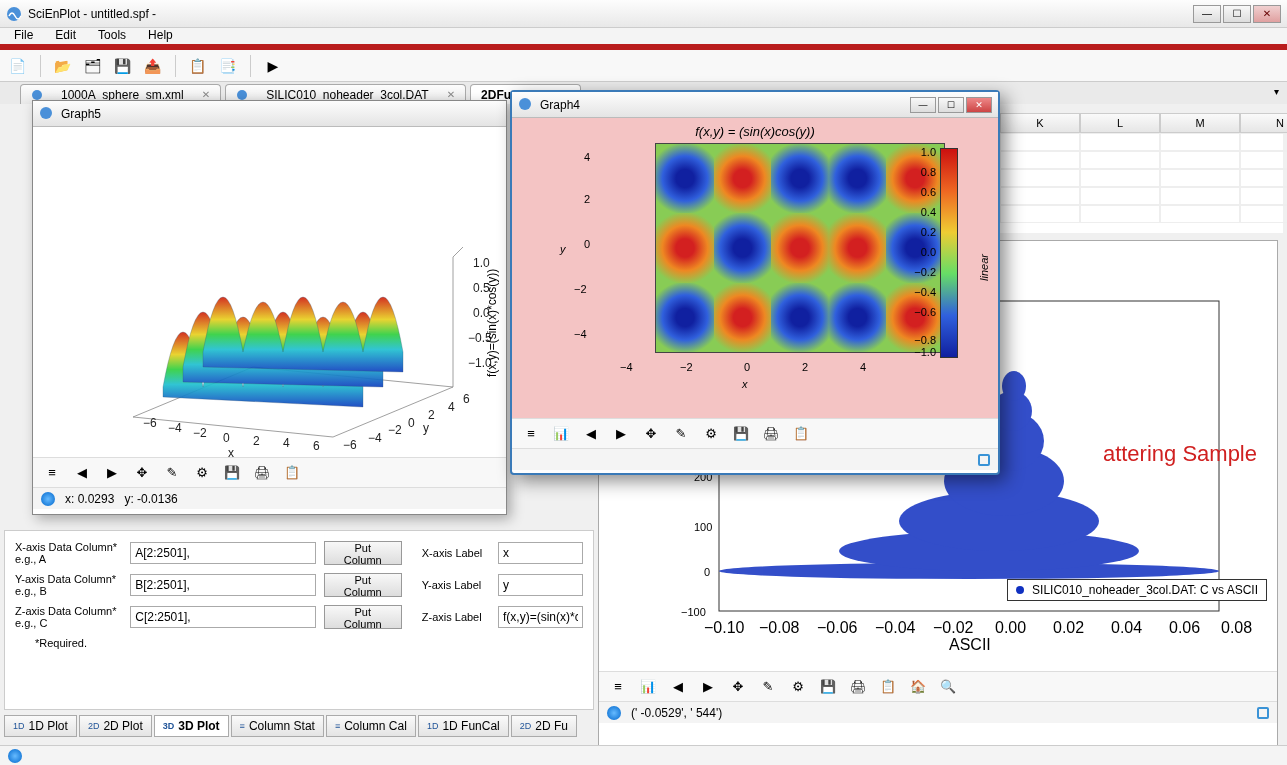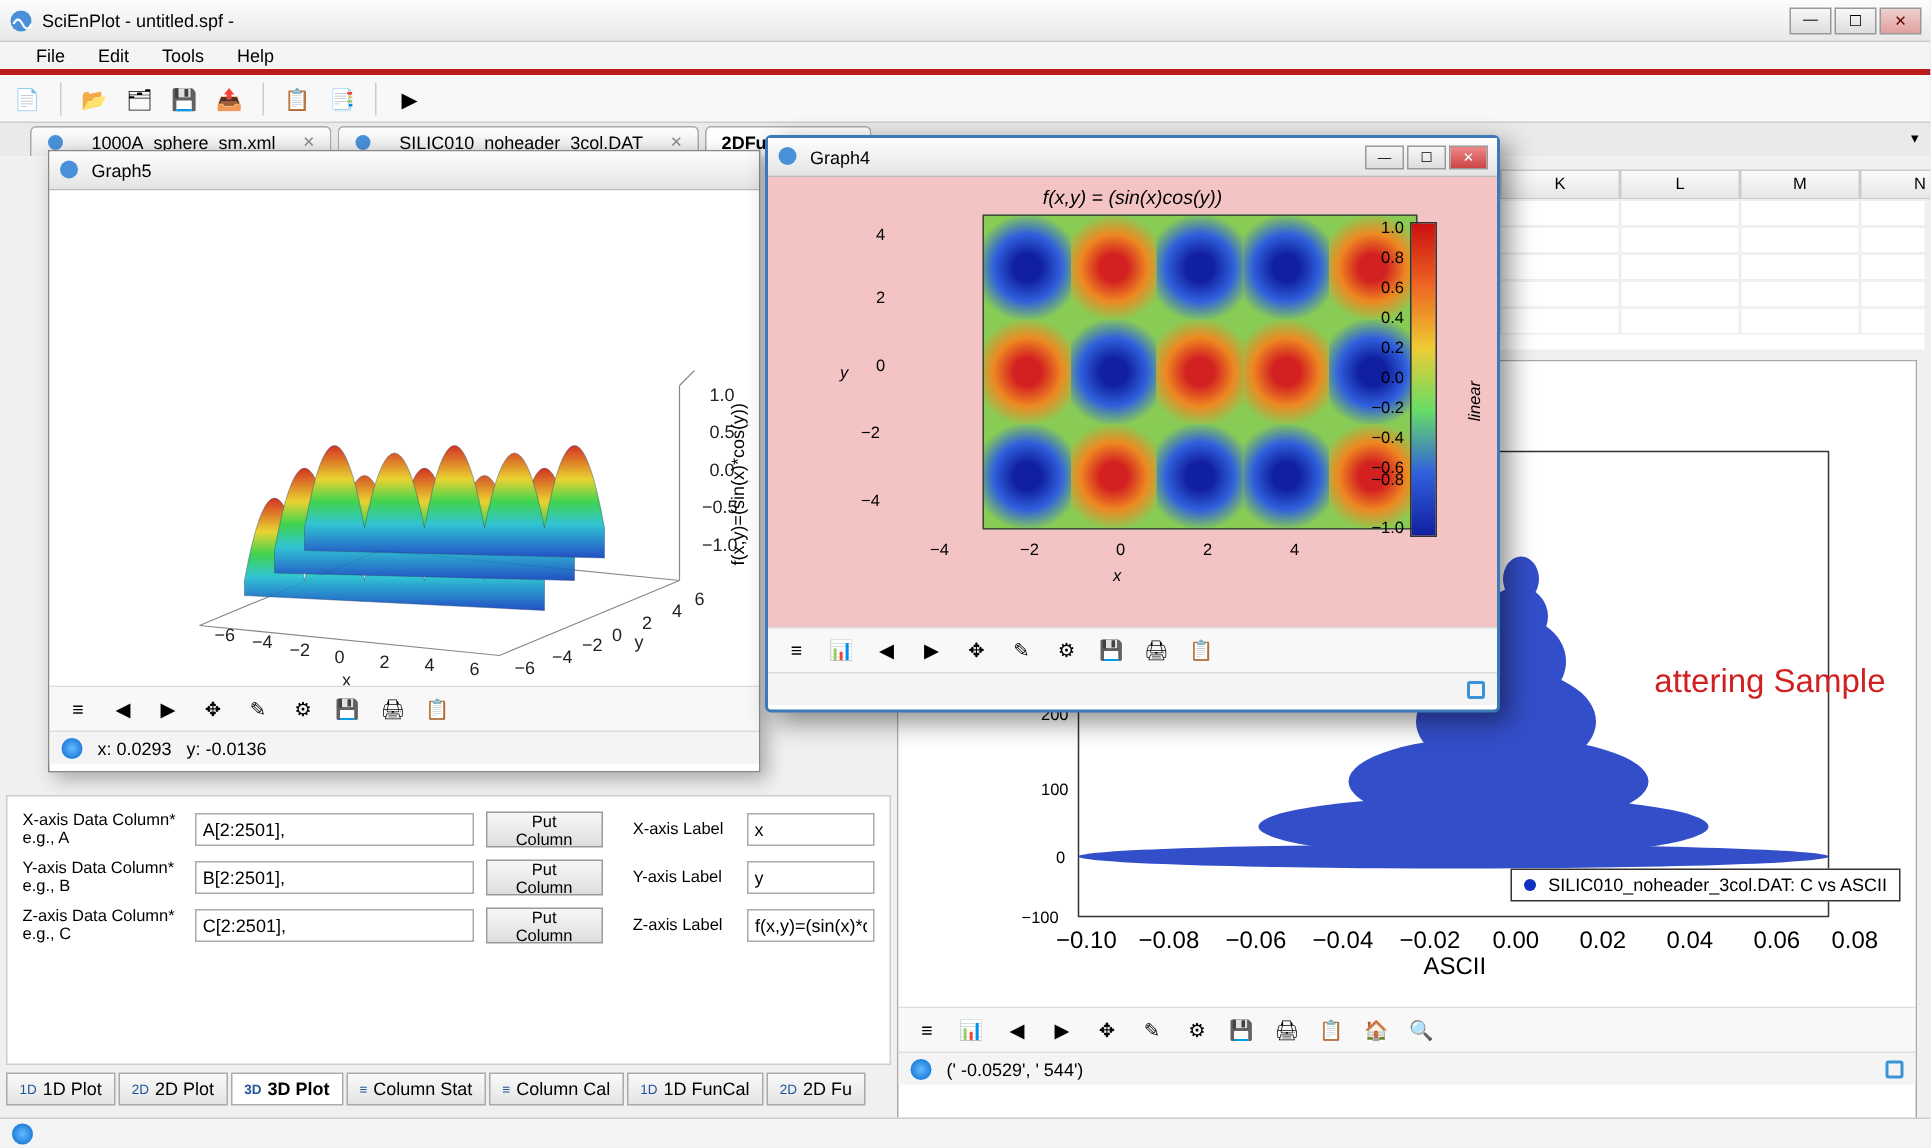--- a/index.html
+++ b/index.html
@@ -5,21 +5,21 @@
 * { box-sizing: border-box; margin: 0; padding: 0; font-family: "Segoe UI", Tahoma, sans-serif; font-size: 12px; }
 body { background: #f0f0f0; width: 1287px; height: 765px; position: relative; overflow: hidden; }
 
 
 .titlebar { height: 28px; background: linear-gradient(#fdfdfd,#e8e8e8); display:flex; align-items:center; padding:0 6px; border-bottom:1px solid #ccc;}
 .titlebar .icon { width:16px;height:16px;margin-right:6px;display:inline-block;}
 .win-controls { margin-left:auto; display:flex; gap:2px;}
 .win-btn { width:28px; height:18px; border:1px solid #999; background:linear-gradient(#f8f8f8,#ddd); display:flex;align-items:center;justify-content:center; font-size:10px; cursor:pointer;}
 .win-btn.close { background:linear-gradient(#f0d0d0,#e0a0a0); color:#600;}
 
-.menubar { height:22px; background:#f4f4f4; display:flex; align-items:flex-start; padding:0 20px; gap:14px; border-bottom:4px solid #b91c1c;}
+.menubar { height:22px; background:#f4f4f4; display:flex; align-items:flex-end; padding:0 10px; gap:14px; border-bottom:6px solid #b91c1c;}
 .menubar span { cursor:pointer; padding:2px 4px;}
 .toolbar { height:32px; background:#f8f8f8; display:flex; align-items:center; padding:0 6px; gap:6px; border-bottom:1px solid #ccc;}
 .tool { width:24px;height:24px; display:flex;align-items:center;justify-content:center; cursor:pointer; font-size:14px;}
 .sep { width:1px;height:22px;background:#ccc;margin:0 4px;}
 
 
 .doc-tabs { height:22px; display:flex; align-items:flex-end; padding-left:20px; gap:4px; background:#eaeaea; position:relative;}
 .doc-tab { height:20px; padding:0 10px; background:linear-gradient(#fdfdfd,#e8e8e8); border:1px solid #aaa; border-bottom:none; border-radius:4px 4px 0 0; display:flex;align-items:center; gap:18px; font-size:11px;}
 .doc-tab.active { background:#ffffff; font-weight:bold;}
 .tab-x { color:#888; font-size:10px;}
@@ -380,21 +380,21 @@
     <div class="colorbar"></div>
     <div class="cb-tick" style="top:28px;">1.0</div>
     <div class="cb-tick" style="top:48px;">0.8</div>
     <div class="cb-tick" style="top:68px;">0.6</div>
     <div class="cb-tick" style="top:88px;">0.4</div>
     <div class="cb-tick" style="top:108px;">0.2</div>
     <div class="cb-tick" style="top:128px;">0.0</div>
     <div class="cb-tick" style="top:148px;">−0.2</div>
     <div class="cb-tick" style="top:168px;">−0.4</div>
     <div class="cb-tick" style="top:188px;">−0.6</div>
-    <div class="cb-tick" style="top:196px;">−0.8</div>
+    <div class="cb-tick" style="top:216px;">−0.8</div>
     <div class="cb-tick" style="top:228px;">−1.0</div>
     <div class="cb-lbl">linear</div>
   </div>
   <div class="plot-toolbar">
     <div class="tool">≡</div>
     <div class="tool">📊</div>
     <div class="tool">◀</div>
     <div class="tool">▶</div>
     <div class="tool">✥</div>
     <div class="tool">✎</div>
@@ -427,20 +427,21 @@
     <input class="short" type="text" value="y" style="">
   </div>
   <div class="form-row">
     <div class="lbl" style="white-space:pre-line">Z-axis Data Column*
 e.g., C</div>
     <input type="text" value="C[2:2501]," style="">
     <button>Put Column</button>
     <div class="lbl2">Z-axis Label</div>
     <input class="short" type="text" value="f(x,y)=(sin(x)*c" style="">
   </div>
+  <div class="req">*Required.</div>
 </div>
 
 <div class="bottom-tabs">
   <div class="btab">
       <span class="ticon">1D</span>
       <span>1D Plot</span>
     </div>
   <div class="btab">
       <span class="ticon">2D</span>
       <span>2D Plot</span>

